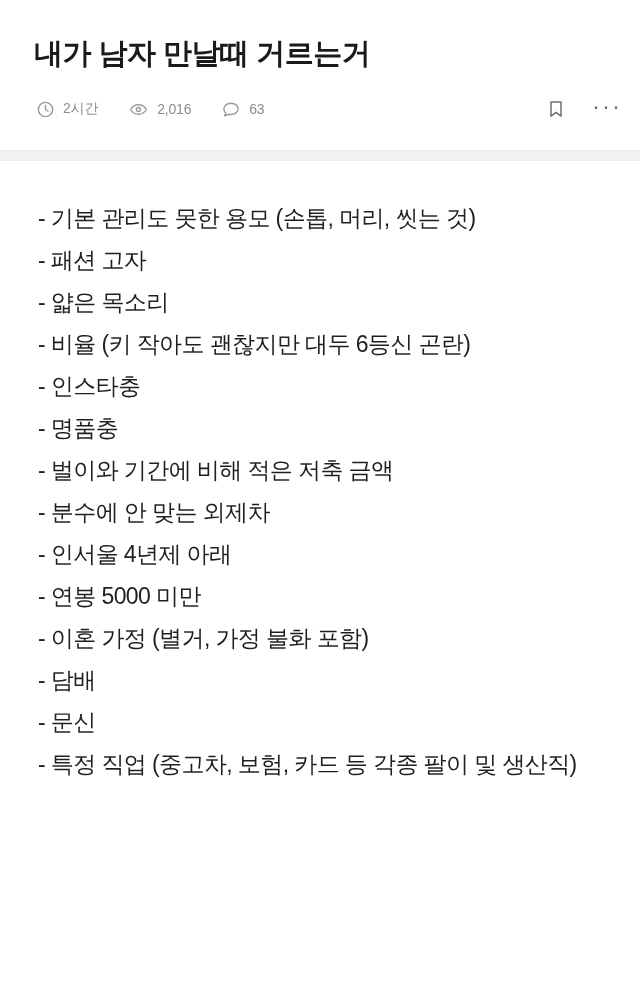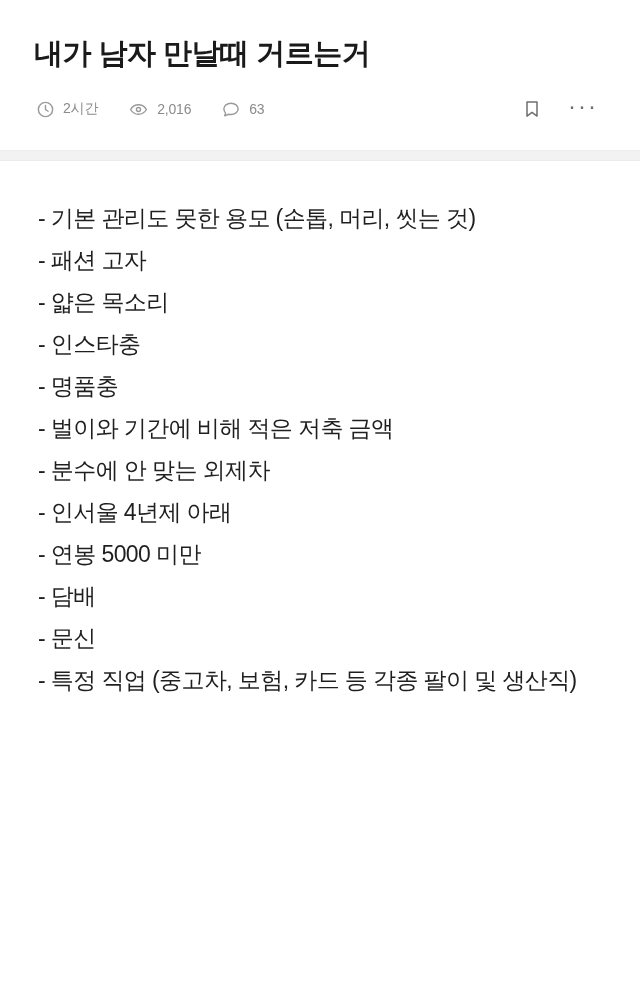--- a/index.html
+++ b/index.html
@@ -17,21 +17,21 @@
   .page {
     position: relative;
     width: 640px;
     height: 1004px;
     background: #ffffff;
     box-sizing: border-box;
   }
 
   
   .post-header {
-    padding: 26px 42px 0 34px;
+    padding: 26px 18px 0 34px;
   }
   .post-title {
     font-size: 29px;
     line-height: 1.32;
     font-weight: bold;
     color: #1a1a1a;
     letter-spacing: -0.5px;
     margin: 0;
     padding-top: 8px;
   }
@@ -186,24 +186,26 @@
 
     </div>
   </div>
 
   <div class="divider"></div>
 
   <div class="post-body">
     <div class="body-line">- 기본 관리도 못한 용모 (손톱, 머리, 씻는 것)</div>
     <div class="body-line">- 패션 고자</div>
     <div class="body-line">- 얇은 목소리</div>
+    <div class="body-line">- 비율 (키 작아도 괜찮지만 대두 6등신 곤란)</div>
     <div class="body-line">- 인스타충</div>
     <div class="body-line">- 명품충</div>
     <div class="body-line">- 벌이와 기간에 비해 적은 저축 금액</div>
     <div class="body-line">- 분수에 안 맞는 외제차</div>
     <div class="body-line">- 인서울 4년제 아래</div>
     <div class="body-line">- 연봉 5000 미만</div>
+    <div class="body-line">- 이혼 가정 (별거, 가정 불화 포함)</div>
     <div class="body-line">- 담배</div>
     <div class="body-line">- 문신</div>
     <div class="body-line">- 특정 직업 (중고차, 보험, 카드 등 각종 팔이 및 생산직)</div>
   </div>
 
 </div>
 
 </body></html>

